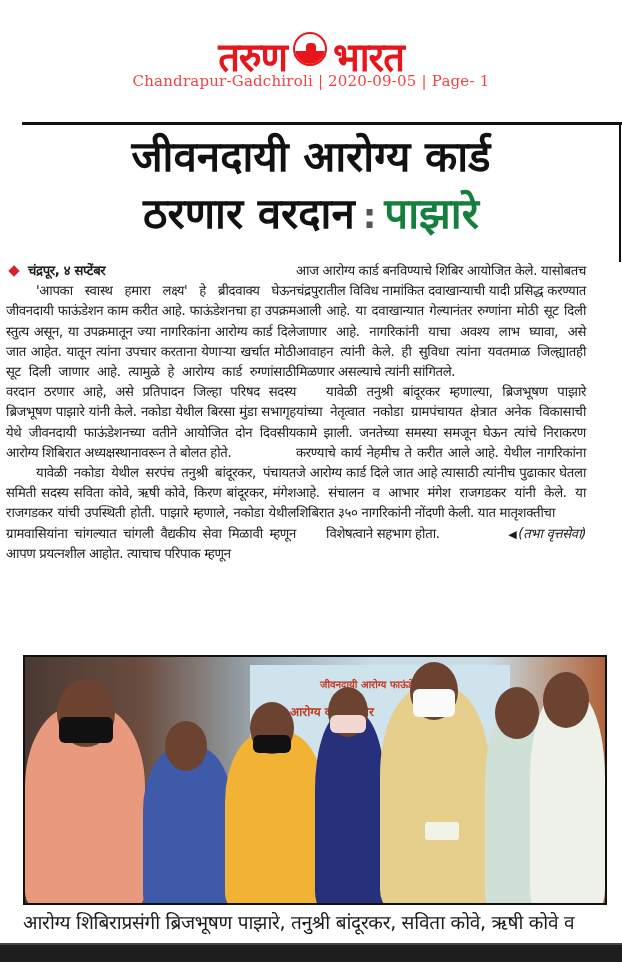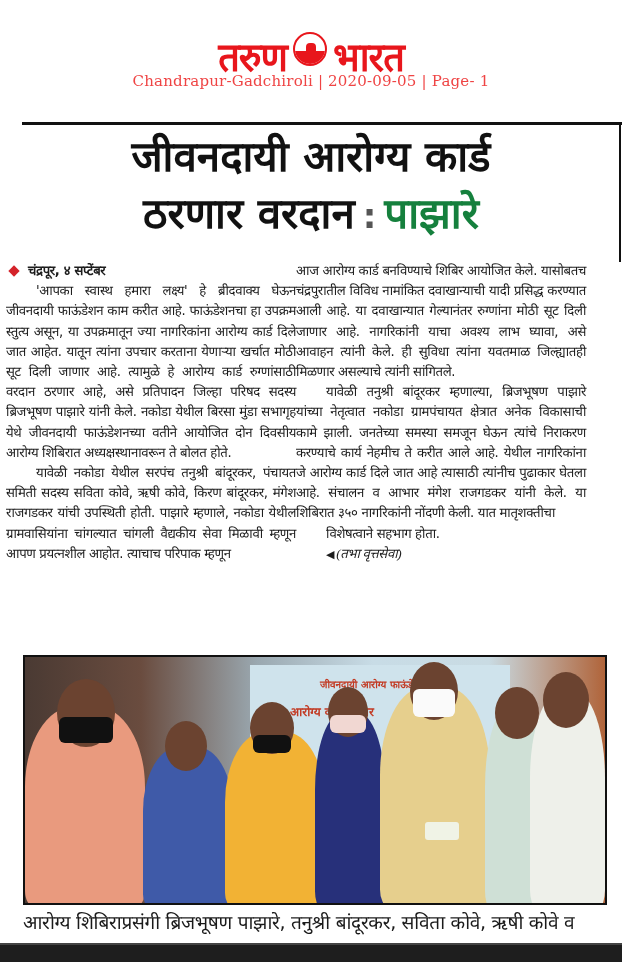--- a/index.html
+++ b/index.html
@@ -61,22 +61,22 @@
     }
     .col p { text-indent: 30px; }
     .col p.noindent { text-indent: 0; }
     .dateline-place {
       font-weight: bold; display: flex; align-items: center; gap: 6px; text-indent: 0;
     }
     .diamond {
       display: inline-block; width: 8px; height: 8px; background: #d4232a;
       transform: rotate(45deg); margin: 0 4px 0 4px;
     }
-    .credit { font-style: italic; font-family: Liberation Serif, serif; }
-    .credit-wrap { display: flex; justify-content: space-between; text-indent: 0; flex-direction: column; }
+    .credit { font-style: italic; }
+    .credit-wrap { display: flex; justify-content: space-between; text-indent: 0; }
     .arrow { font-style: normal; font-size: 11px; margin-right: 2px; }
 
     .photo {
       position: absolute; left: 23px; top: 655px; width: 584px; height: 250px;
       border: 2px solid #111; overflow: hidden;
       background: linear-gradient(90deg, #4a3a33 0%, #6a4c3f 20%, #9aa8b0 40%, #c8dce6 60%, #c9dbe3 80%, #b0643a 100%);
     }
     .photo .banner {
       position: absolute; left: 225px; top: 8px; width: 260px; height: 120px;
       background: #cfe3ec;

